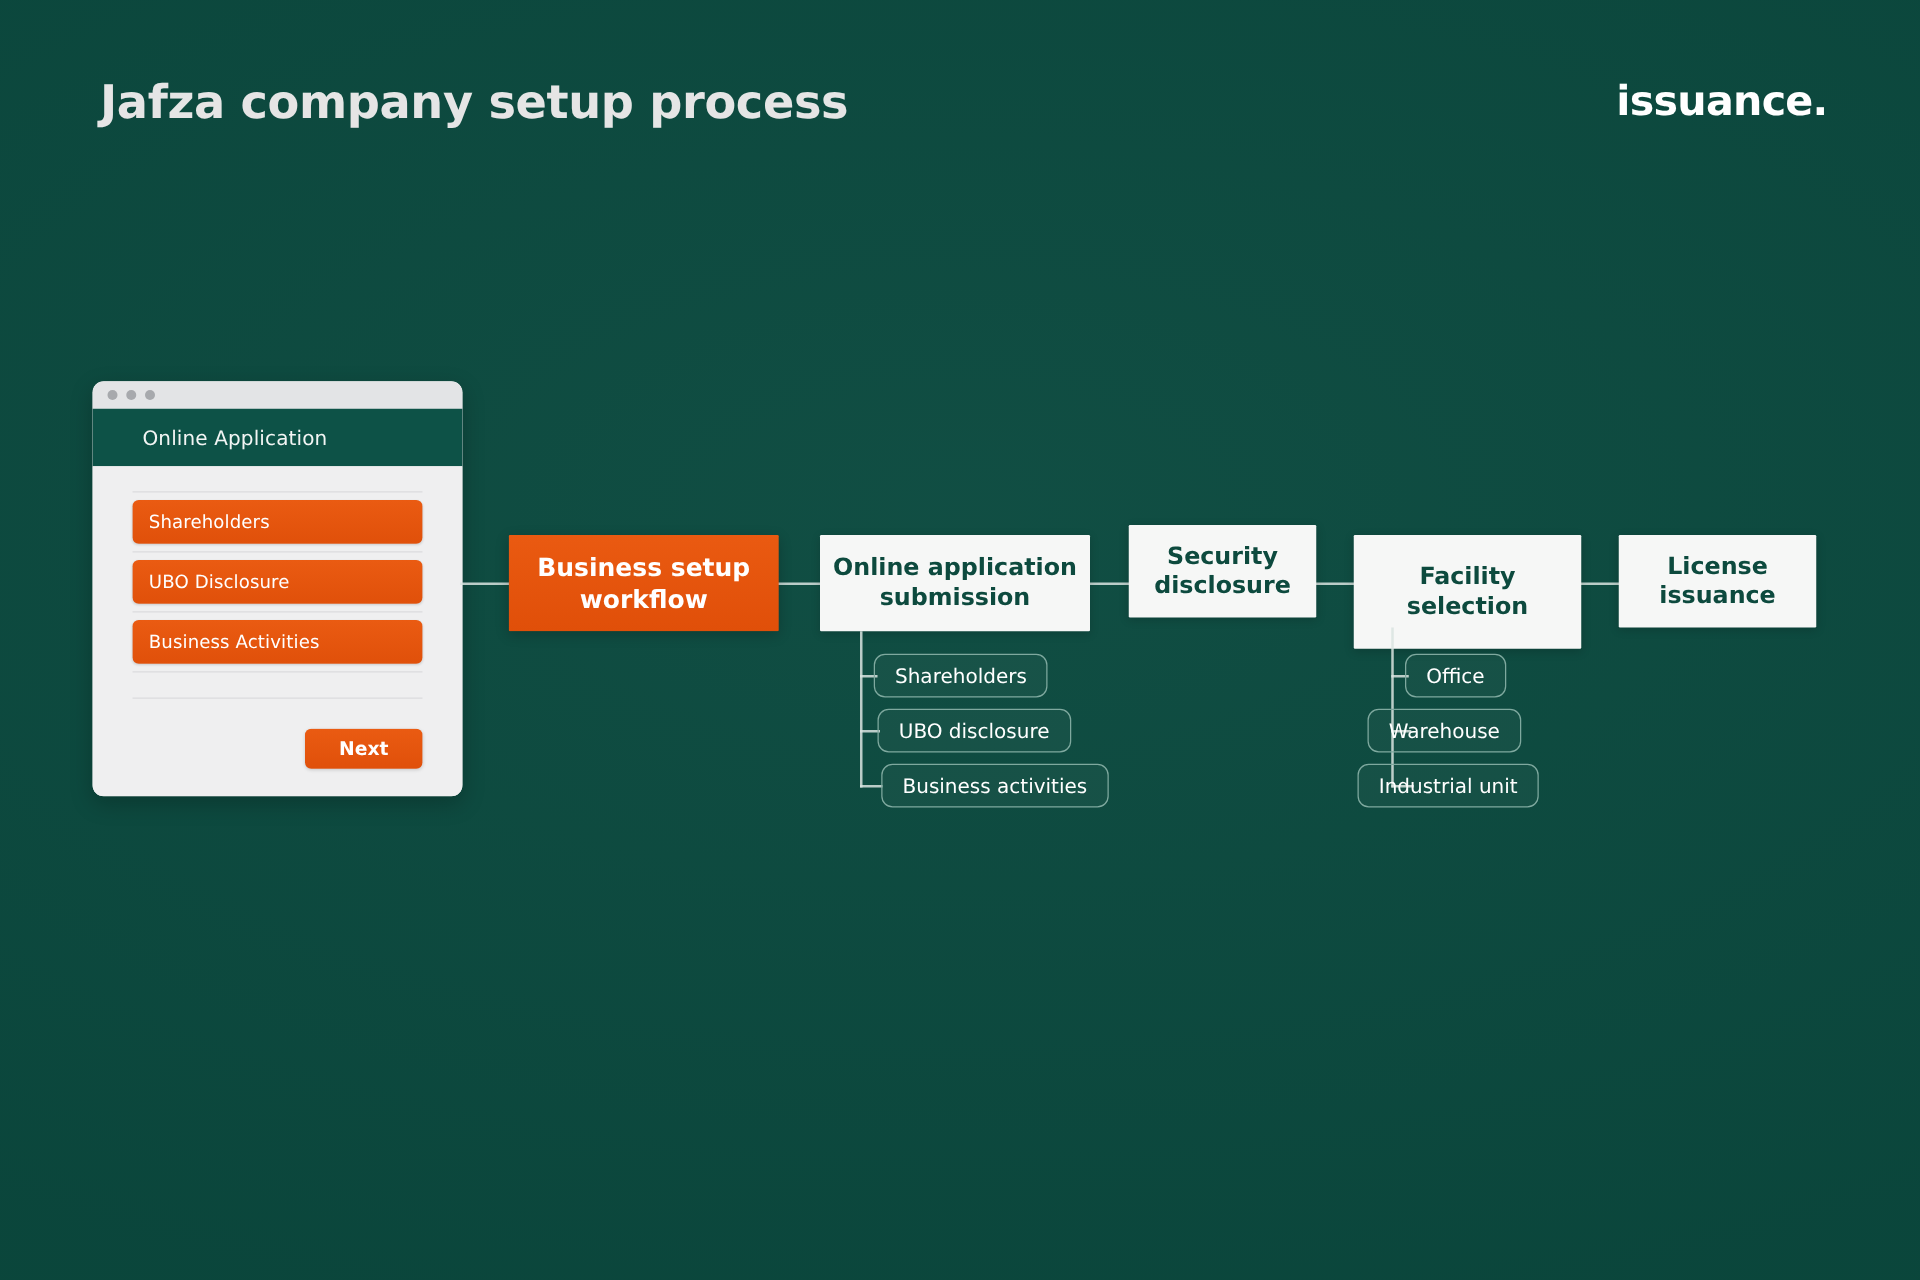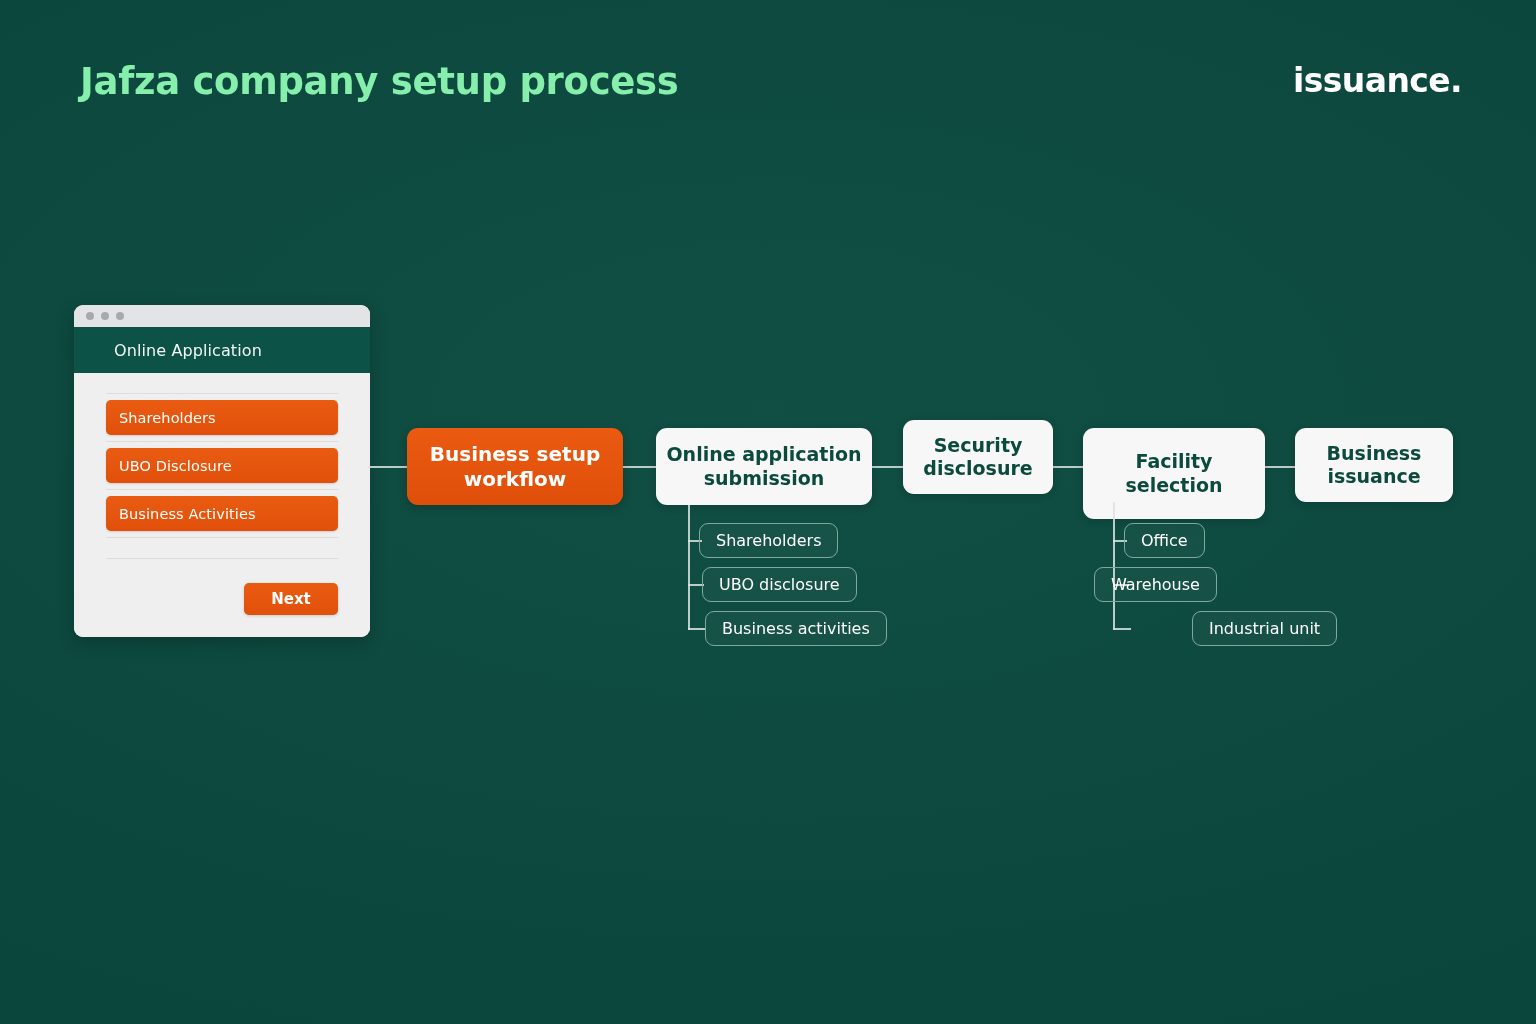--- a/index.html
+++ b/index.html
@@ -26,21 +26,21 @@
     pointer-events: none;
   }
 
   
   .page-title {
     position: absolute;
     left: 80px;
     top: 60px;
     font-size: 37px;
     font-weight: bold;
-    color: #86efac;
+    color: #e5e5e5;
     letter-spacing: -0.3px;
     white-space: nowrap;
   }
 
   .brand-logo {
     position: absolute;
     right: 74px;
     top: 61px;
     font-size: 33px;
     font-weight: bold;
@@ -156,21 +156,21 @@
     background: #d9e4e1;
     opacity: 0.85;
   }
 
   .node {
     position: absolute;
     display: flex;
     align-items: center;
     justify-content: center;
     text-align: center;
-    border-radius: 11px;
+    border-radius: 1px;
     line-height: 1.22;
   }
   .node-primary {
     background: #e8550e;
     background-image: linear-gradient(180deg, #ea5a11 0%, #e04f09 100%);
     color: #ffffff;
     font-weight: bold;
     font-size: 20px;
     box-shadow: 0 3px 10px rgba(0,0,0,0.2);
   }
@@ -270,21 +270,21 @@
     <span>Security</span>
     <span>disclosure</span>
   </div>
 
   <div class="node node-stage" style="left:1083px; top:428px; width:182px; height:91px; flex-direction:column;">
     <span>Facility</span>
     <span>selection</span>
   </div>
 
   <div class="node node-stage" style="left:1295px; top:428px; width:158px; height:74px; flex-direction:column;">
-    <span>Business</span>
+    <span>License</span>
     <span>issuance</span>
   </div>
 
   <div class="branch-v" style="left:688px; top:505px; height:125px;"></div>
   <div class="branch-h" style="left:688px; top:540px; width:14px;"></div>
   <div class="branch-h" style="left:688px; top:584px; width:16px;"></div>
   <div class="branch-h" style="left:688px; top:628px; width:18px;"></div>
 
   <div class="subnode" style="left:699px; top:523px;">
     <span>Shareholders</span>
@@ -300,17 +300,17 @@
   <div class="branch-h" style="left:1113px; top:540px; width:14px;"></div>
   <div class="branch-h" style="left:1113px; top:584px; width:16px;"></div>
   <div class="branch-h" style="left:1113px; top:628px; width:18px;"></div>
 
   <div class="subnode" style="left:1124px; top:523px;">
     <span>Office</span>
   </div>
   <div class="subnode" style="left:1094px; top:567px;">
     <span>Warehouse</span>
   </div>
-  <div class="subnode" style="left:1192px; top:611px;">
+  <div class="subnode" style="left:1086px; top:611px;">
     <span>Industrial unit</span>
   </div>
 
 </div>
 
 </body></html>

